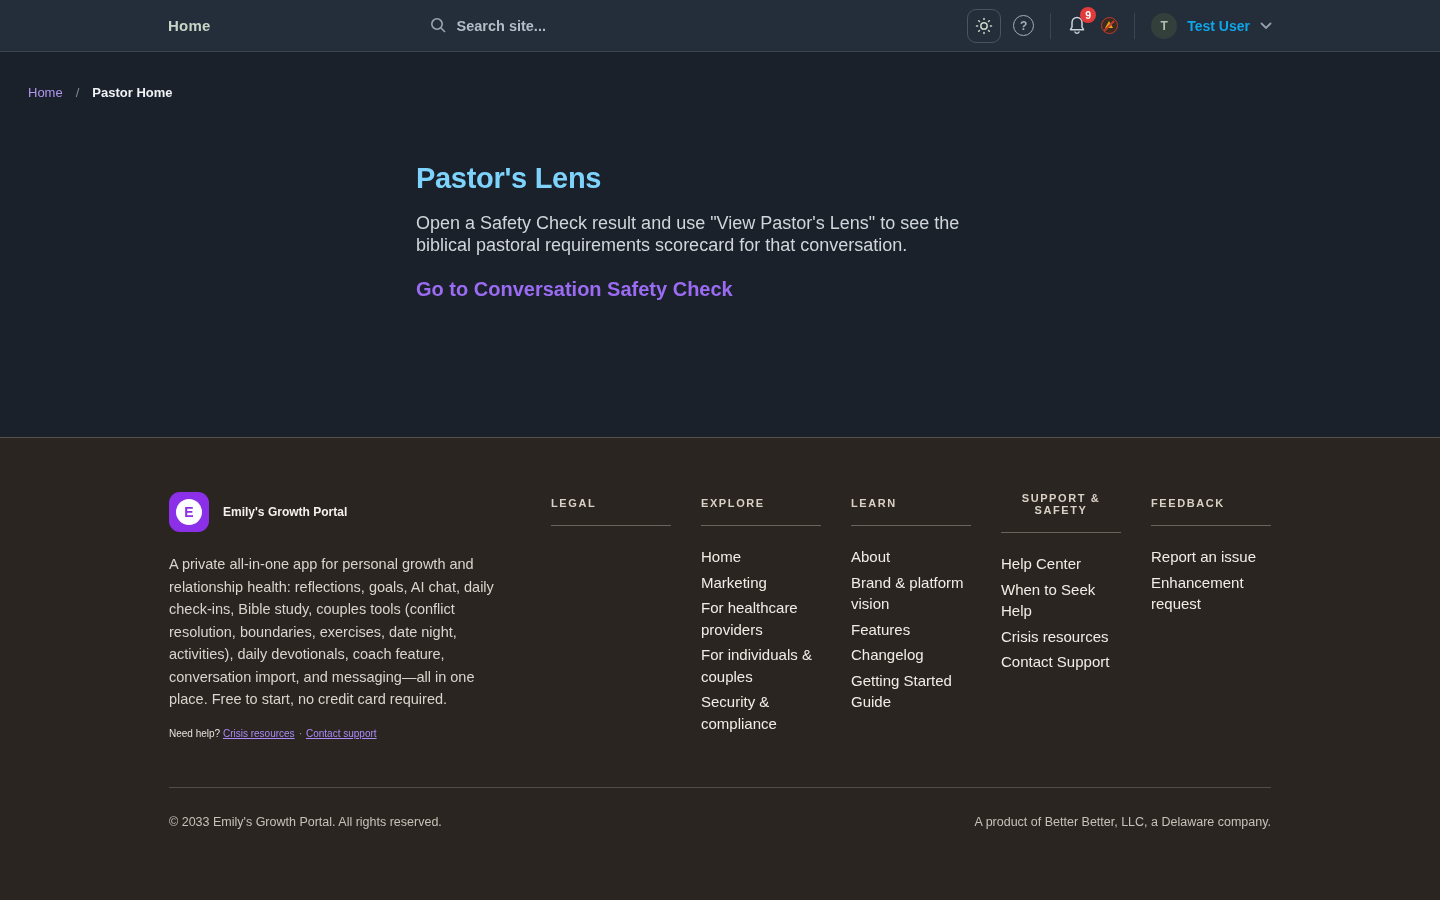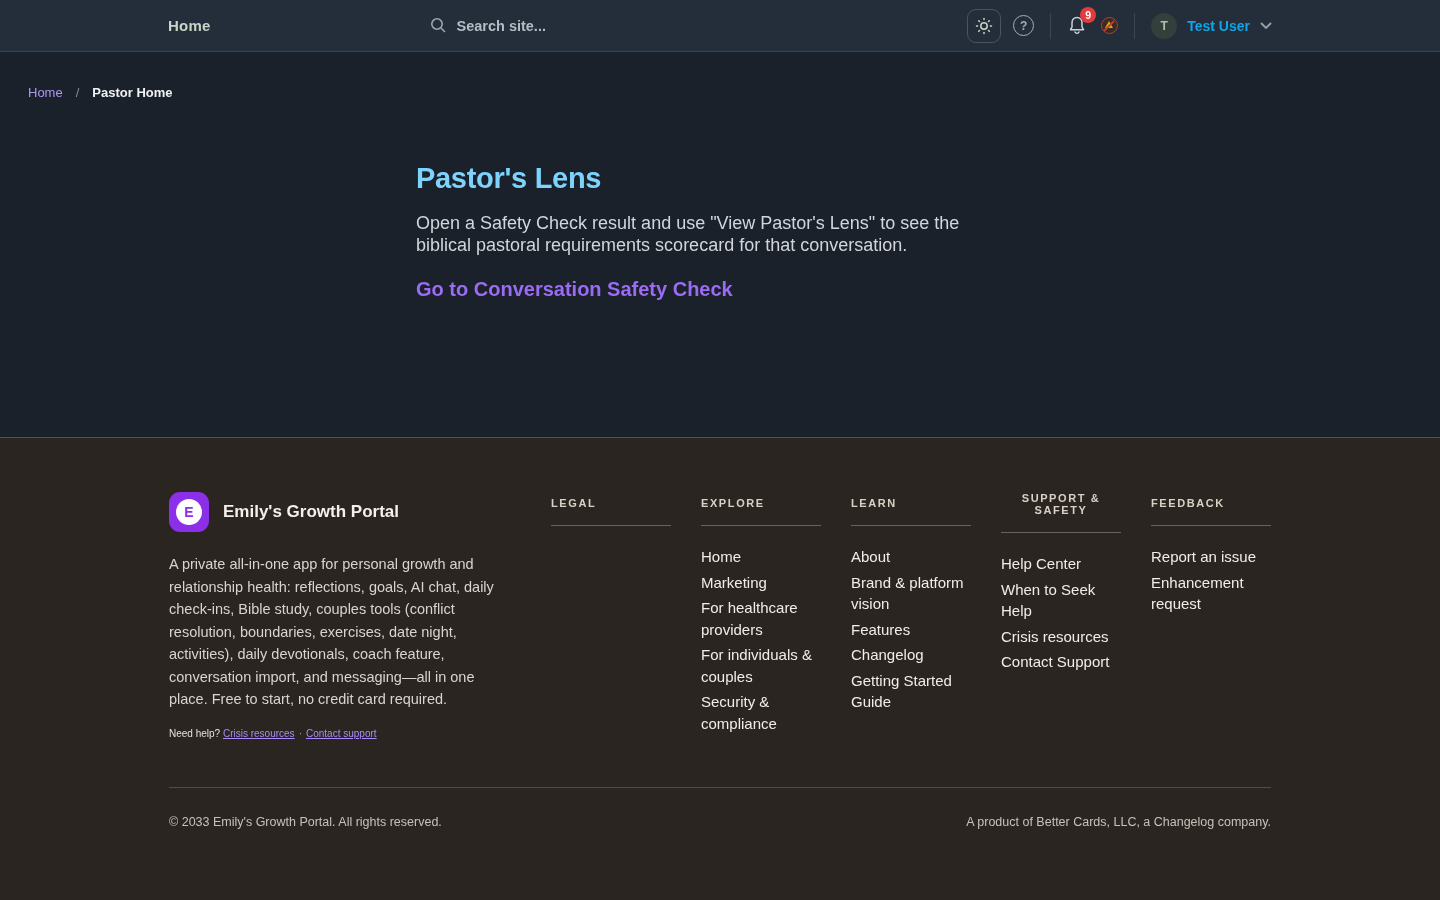--- a/index.html
+++ b/index.html
@@ -122,21 +122,21 @@
   .brand-logo {
     width:40px; height:40px; border-radius:11px;
     background:#8b2fe8;
     display:flex; align-items:center; justify-content:center;
   }
   .brand-logo-inner {
     width:26px; height:26px; border-radius:50%; background:#fff;
     color:#8b2fe8; font-weight:bold; font-size:14px;
     display:flex; align-items:center; justify-content:center;
   }
-  .brand-name { font-size:17px; font-weight:bold; color:#f4f1ec; }
+  .brand-name { font-size:12px; font-weight:bold; color:#f4f1ec; }
   .brand-desc {
     margin-top:21px; max-width:334px;
     font-size:14.5px; line-height:22.5px; color:#d9d4cd;
   }
   .need-help { margin-top:17px; font-size:10px; color:#e6e1da; }
   .need-help a { color:#a98bf7; cursor:pointer; }
   .need-help .sep { color:#a79f95; margin:0 4px; }
   .fcol-head {
     min-height:34px; display:flex; align-items:flex-end;
     border-bottom:1px solid #6b645b; padding-bottom:16px;
@@ -296,15 +296,15 @@
       <div class="fcol-head">FEEDBACK</div>
       <ul class="fcol-links">
         <li><a>Report an issue</a></li>
         <li><a>Enhancement request</a></li>
       </ul>
     </div>
   </div>
 
   <div class="footer-bottom">
     <span>© 2033 Emily's Growth Portal. All rights reserved.</span>
-    <span>A product of Better Cards, LLC, a Changelog company.</span>
+    <span>A product of Better Better, LLC, a Delaware company.</span>
   </div>
 </footer>
 
 </body></html>

